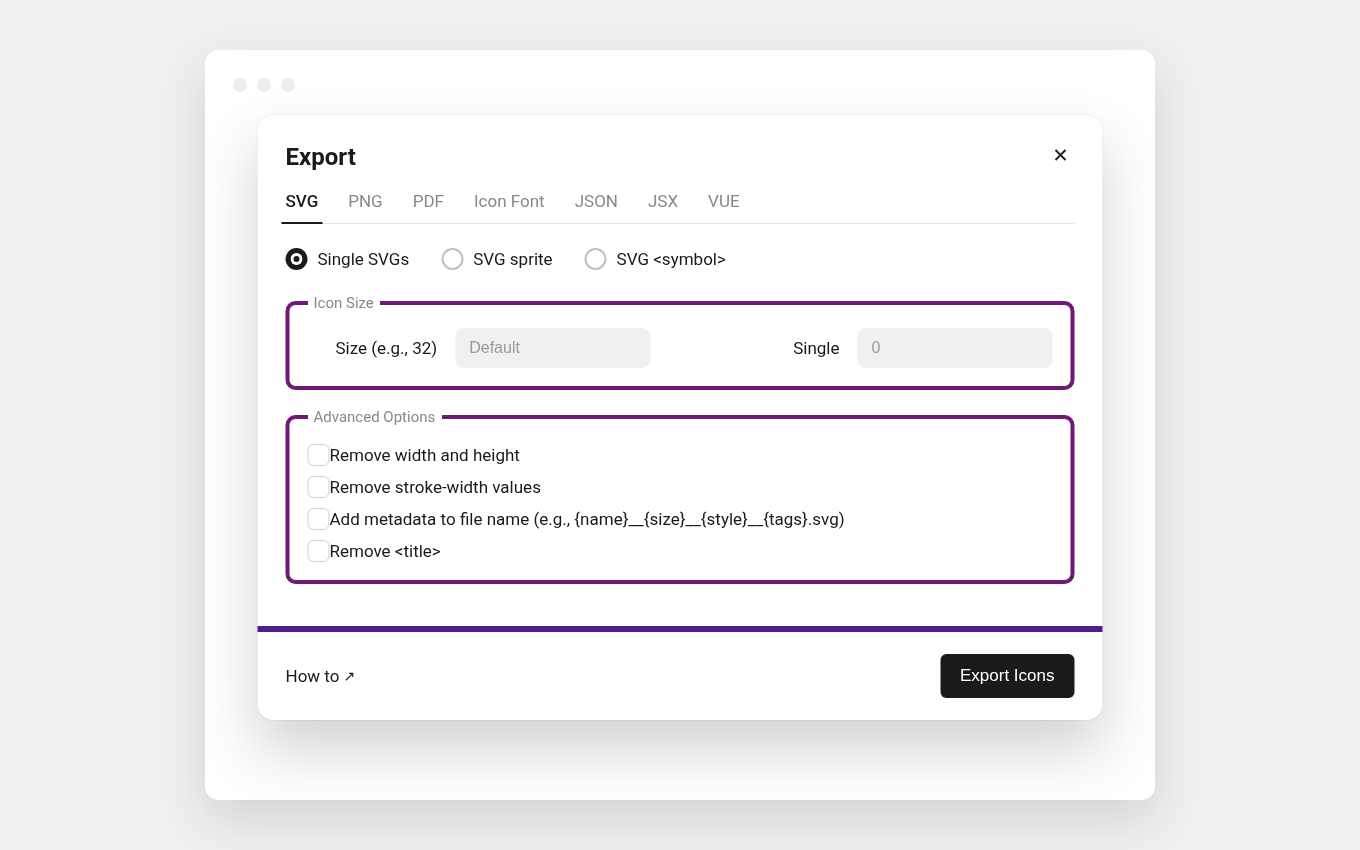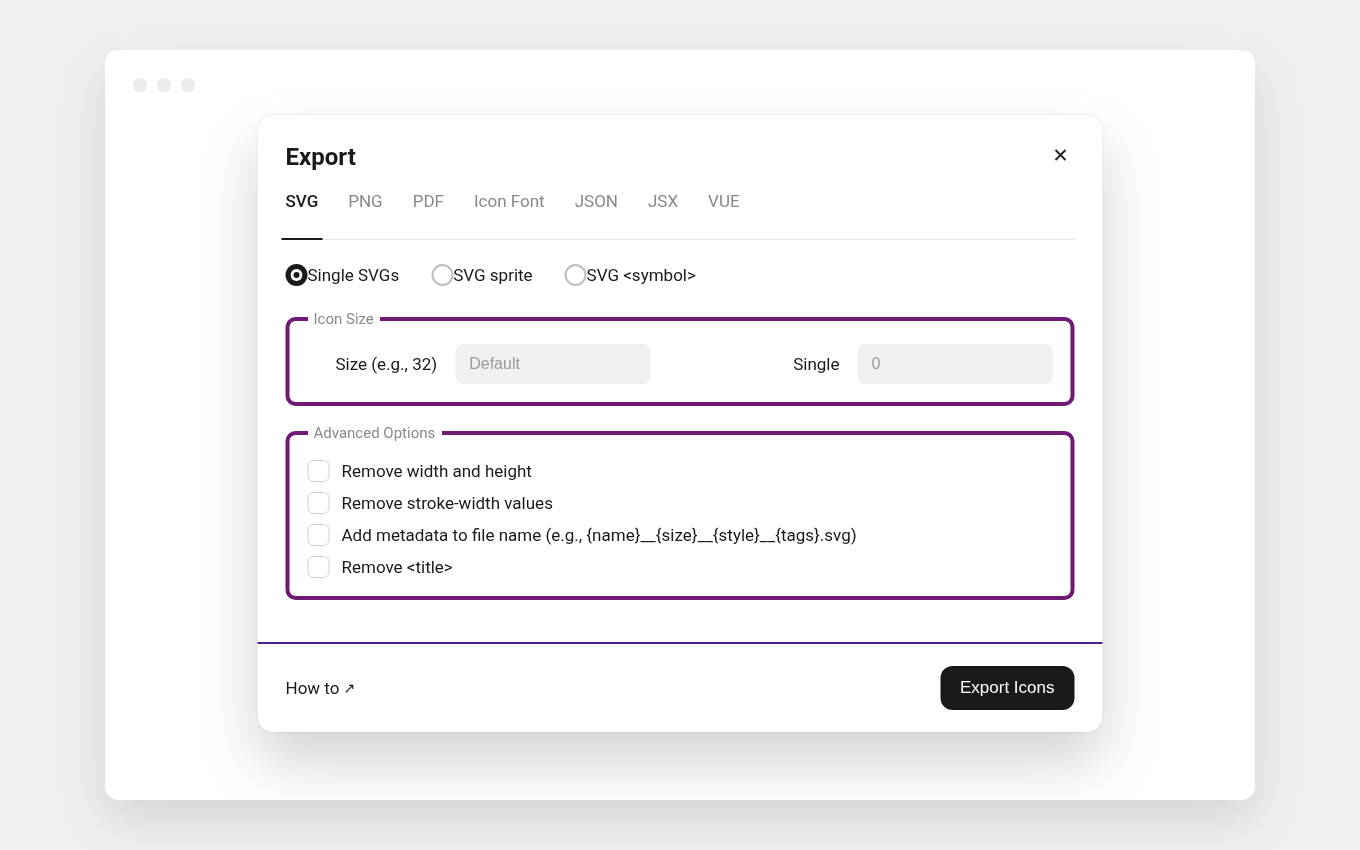--- a/index.html
+++ b/index.html
@@ -9,21 +9,21 @@
       width: 1360px;
       height: 850px;
       overflow: hidden;
       display: flex;
       align-items: center;
       justify-content: center;
       color: #1a1a1a;
     }
 
     .app-window {
-      width: 1150px;
+      width: 950px;
       height: 750px;
       background: #fff;
       border-radius: 14px;
       box-shadow: 0 20px 50px rgba(0,0,0,0.12);
       position: relative;
       overflow: hidden;
     }
 
     .traffic-lights {
       position: absolute;
@@ -88,21 +88,21 @@
     }
 
     .tabs {
       display: flex;
       gap: 30px;
       border-bottom: 1px solid #e5e5e5;
       margin-bottom: 24px;
     }
 
     .tab {
-      padding-bottom: 28px;
+      padding-bottom: 12px;
       font-size: 17px;
       color: #888;
       cursor: pointer;
       position: relative;
     }
     .tab.active {
       color: #1a1a1a;
       font-weight: 500;
     }
     .tab.active::after {
@@ -115,20 +115,21 @@
 
     .radio-row {
       display: flex;
       gap: 32px;
       margin-bottom: 24px;
       align-items: center;
     }
     .radio-item {
       display: flex;
       align-items: center;
+      gap: 10px;
       cursor: pointer;
       font-size: 17px;
       justify-content: center;
     }
     .radio-circle {
       width: 22px;
       height: 22px;
       border-radius: 50%;
       border: 2px solid #bfbfbf;
       position: relative;
@@ -193,21 +194,20 @@
 
     .chk-list {
       display: flex;
       flex-direction: column;
       gap: 10px;
       padding-top: 2px;
     }
     .chk-item {
       display: flex;
       align-items: center;
-      gap: 12px;
       cursor: pointer;
       font-size: 17px;
     }
     .chk-box {
       width: 22px;
       height: 22px;
       border-radius: 6px;
       border: 1.5px solid #cfcfcf;
       flex-shrink: 0;
       display: flex;
@@ -216,41 +216,41 @@
     }
     .chk-item.checked .chk-box {
       background: #1a1a1a;
       border-color: #1a1a1a;
       color: #fff;
     }
     .chk-box svg { width: 14px; height: 14px; display: none; }
     .chk-item.checked .chk-box svg { display: block; }
 
     .modal-footer {
-      border-top: 2px solid #4c1d95;
+      border-top: 6px solid #4c1d95;
       padding: 22px 28px;
       display: flex;
       align-items: center;
       justify-content: space-between;
     }
     .howto {
       font-size: 17px;
       color: #1a1a1a;
       cursor: pointer;
       display: flex;
       align-items: center;
       gap: 4px;
     }
     .howto .arrow { font-size: 14px; }
 
     .export-btn {
       background: #1a1a1a;
       color: #fff;
       border: none;
-      border-radius: 12px;
+      border-radius: 6px;
       padding: 12px 20px;
       font-size: 17px;
       cursor: pointer;
     }
   </style>
 </head>
 <body>
 
 <div class="app-window">
   <div class="traffic-lights">

